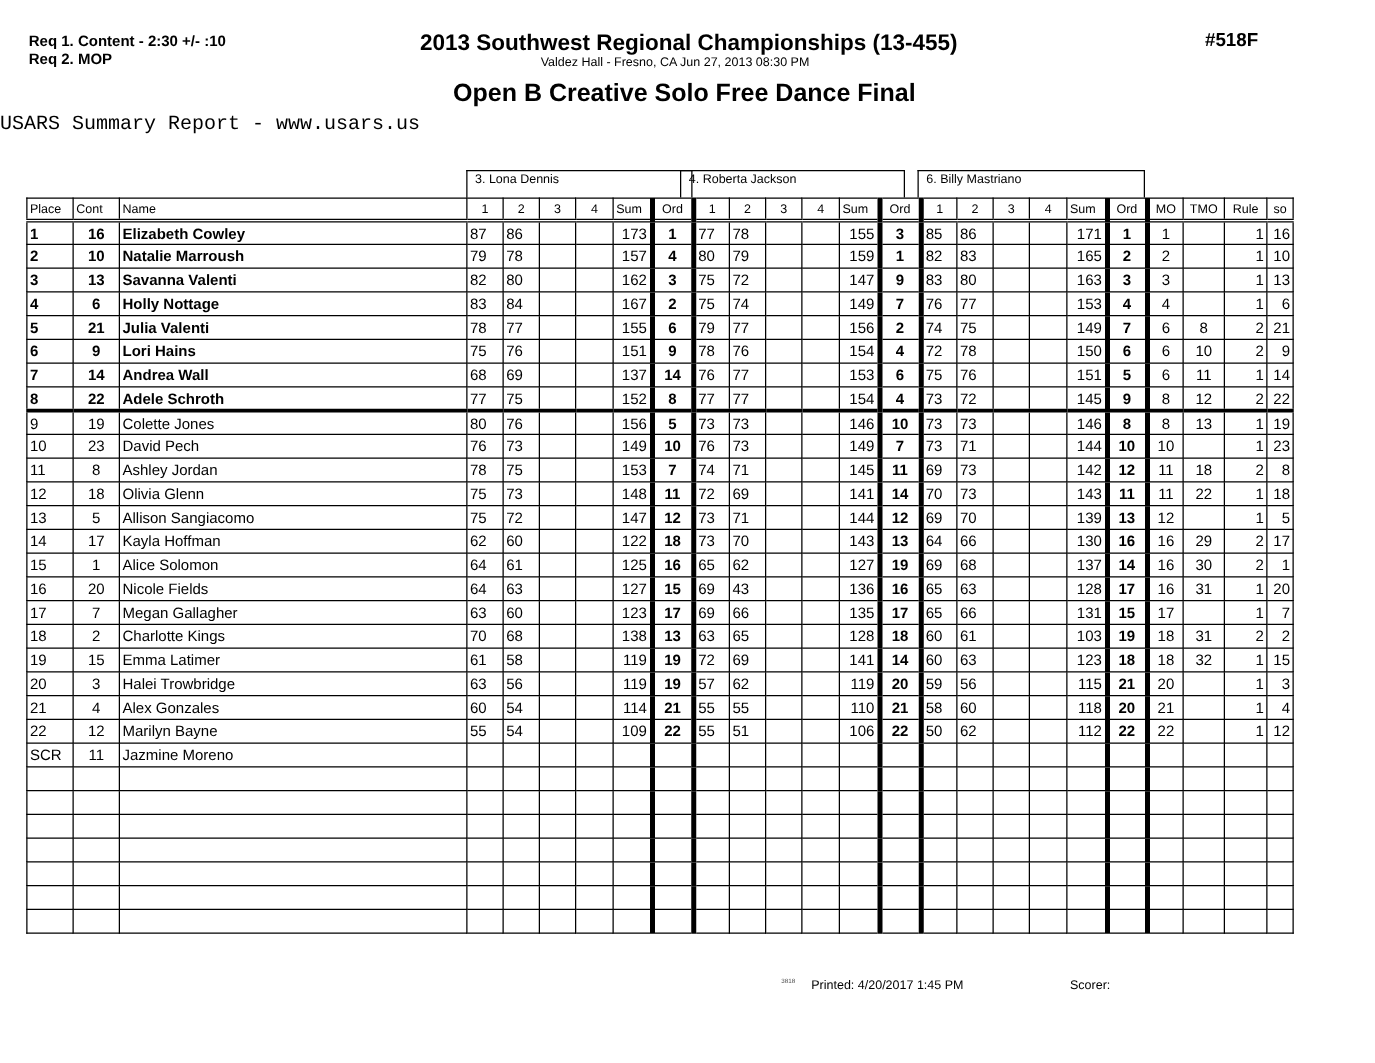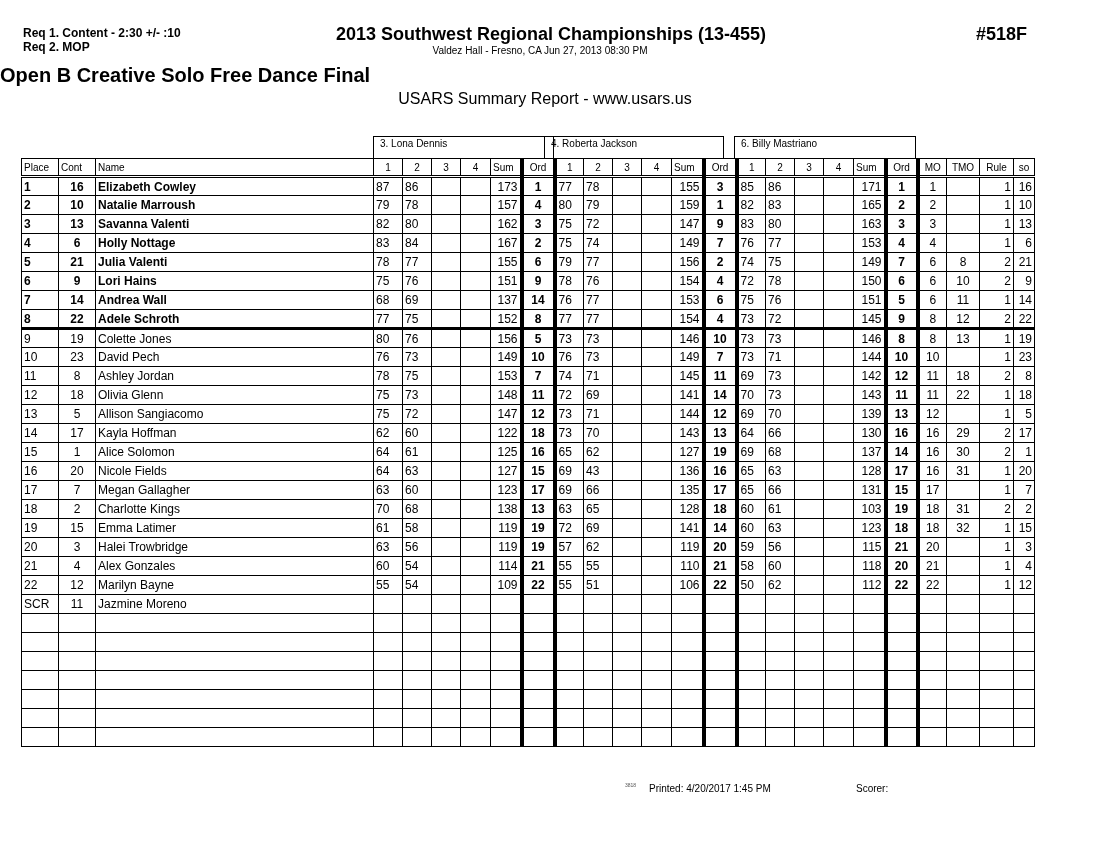--- a/index.html
+++ b/index.html
@@ -1,23 +1,23 @@
 <!DOCTYPE html>
 <html><head>
 <meta charset="utf-8">
 <style>
   html, body { margin:0; padding:0; background:#fff; }
   body { width:1100px; height:850px; position:relative; overflow:hidden; font-family:"Liberation Sans", sans-serif; color:#000; }
   .req { position:absolute; left:23px; font-size:12px; line-height:14px;font-weight:bold; }
   .title1 { position:absolute; left:0; width:1100px; top:24px; text-align:center; font-size:18px; font-weight:bold; }
   .title1 span { position:relative; left:1px; }
   .title2 { position:absolute; left:0; width:1080px; top:45px; text-align:center; font-size:10px; }
-  .title3 { position:absolute; left:0; width:1095px; top:64px; text-align:left; font-size:20px; font-weight:bold; }
-  .title4 { position:absolute; left:0; width:1090px; top:90px; text-align:center; font-size:16px; }
-  .evnum { position:absolute; left:964px; top:24px; font-size:18px; font-weight:bold;margin-left:12px; }
+  .title3 { position:absolute; left:0; width:1095px; top:64px; text-align:center; font-size:20px; font-weight:bold; }
+  .title4 { position:absolute; left:0; width:1090px; top:90px; text-align:left; font-size:16px;font-family:Liberation Mono, monospace; }
+  .evnum { position:absolute; left:964px; top:24px; font-size:15px; font-weight:bold; }
   .jhead { position:absolute; top:136px; height:22px; border:1px solid #000; border-bottom:none; font-size:10px; padding:1px 0 0 6px; box-sizing:border-box; }
   table.grid { position:absolute; left:21px; top:158px; border-collapse:collapse; table-layout:fixed; }
   table.grid td { border:1px solid #000; height:19px; padding:0 2px; font-size:12px; white-space:nowrap; overflow:hidden; box-sizing:border-box; }
   table.grid tr.hdr td { height:18px; font-size:10px; border-bottom:3px double #000; }
   .c { text-align:center; }
   .r { text-align:right; }
   .b { font-weight:bold; }
   .thl { border-left:4px solid #000 !important; }
   tr.top td { font-weight:bold; }
   tr.top td.n { font-weight:normal; }

